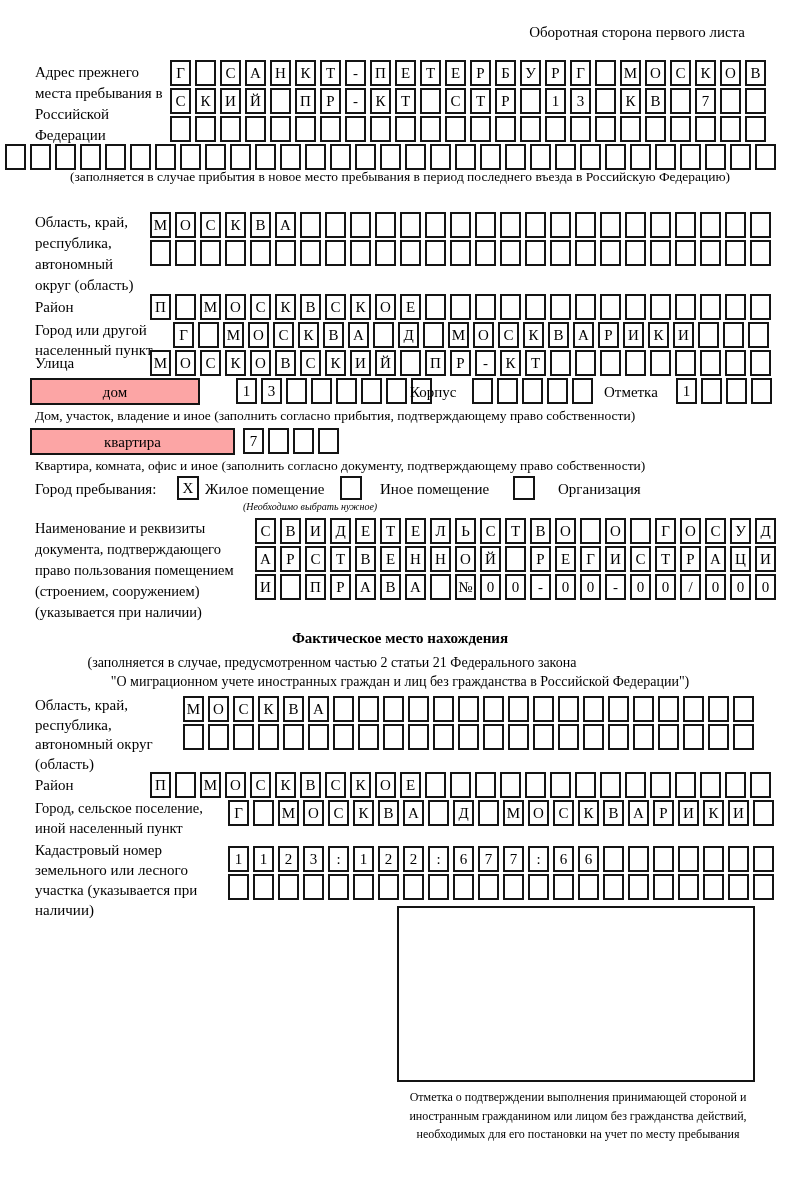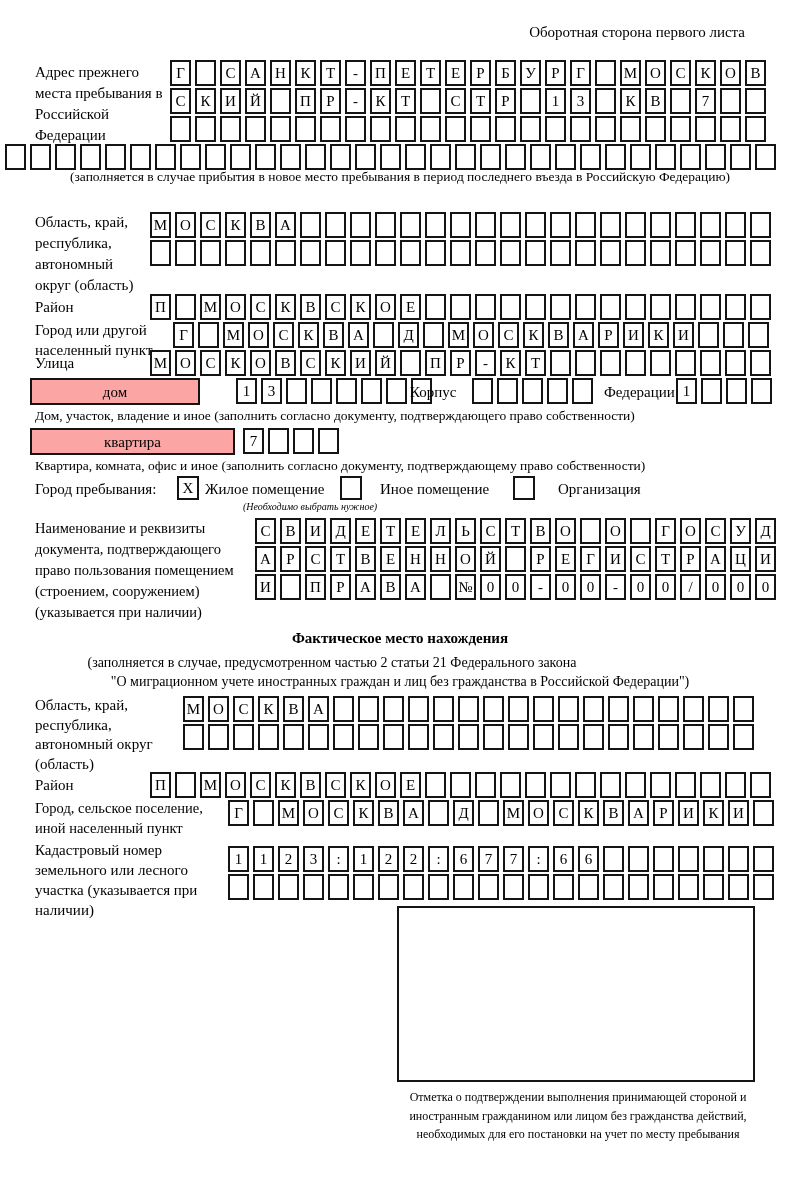--- a/index.html
+++ b/index.html
@@ -56,23 +56,23 @@
   <div class="abs label" style="left:35px;top:320px;width:132px;line-height:20px;">Город или другой населенный пункт</div>
   <div class="abs boxrow" style="left:173px;top:322px;"><span class="cbox">Г</span><span class="cbox"></span><span class="cbox">М</span><span class="cbox">О</span><span class="cbox">С</span><span class="cbox">К</span><span class="cbox">В</span><span class="cbox">А</span><span class="cbox"></span><span class="cbox">Д</span><span class="cbox"></span><span class="cbox">М</span><span class="cbox">О</span><span class="cbox">С</span><span class="cbox">К</span><span class="cbox">В</span><span class="cbox">А</span><span class="cbox">Р</span><span class="cbox">И</span><span class="cbox">К</span><span class="cbox">И</span><span class="cbox"></span><span class="cbox"></span><span class="cbox"></span></div>
 
   <div class="abs label" style="left:35px;top:353px;">Улица</div>
   <div class="abs boxrow" style="left:150px;top:350px;"><span class="cbox">М</span><span class="cbox">О</span><span class="cbox">С</span><span class="cbox">К</span><span class="cbox">О</span><span class="cbox">В</span><span class="cbox">С</span><span class="cbox">К</span><span class="cbox">И</span><span class="cbox">Й</span><span class="cbox"></span><span class="cbox">П</span><span class="cbox">Р</span><span class="cbox">-</span><span class="cbox">К</span><span class="cbox">Т</span><span class="cbox"></span><span class="cbox"></span><span class="cbox"></span><span class="cbox"></span><span class="cbox"></span><span class="cbox"></span><span class="cbox"></span><span class="cbox"></span><span class="cbox"></span></div>
 
   <div class="abs widebox" style="left:30px;top:378px;width:170px;">дом</div>
   <div class="abs boxrow" style="left:205px;top:378px;margin-left:31px;"><span class="cbox">1</span><span class="cbox">3</span><span class="cbox"></span><span class="cbox"></span><span class="cbox"></span><span class="cbox"></span><span class="cbox"></span><span class="cbox"></span></div>
   <div class="abs label" style="left:410px;top:382px;">Корпус</div>
   <div class="abs boxrow" style="left:472px;top:378px;"><span class="cbox"></span><span class="cbox"></span><span class="cbox"></span><span class="cbox"></span><span class="cbox"></span></div>
-  <div class="abs label" style="left:604px;top:382px;">Федерации</div>
+  <div class="abs label" style="left:604px;top:382px;">Отметка</div>
   <div class="abs boxrow" style="left:676px;top:378px;"><span class="cbox">1</span><span class="cbox"></span><span class="cbox"></span><span class="cbox"></span></div>
-  <div class="abs caption" style="left:35px;top:408px;">Дом, участок, владение и иное (заполнить согласно документу, подтверждающего право собственности)</div>
+  <div class="abs caption" style="left:35px;top:408px;">Дом, участок, владение и иное (заполнить согласно прибытия, подтверждающему право собственности)</div>
 
   <div class="abs widebox" style="left:30px;top:428px;width:205px;">квартира</div>
   <div class="abs boxrow" style="left:243px;top:428px;"><span class="cbox">7</span><span class="cbox"></span><span class="cbox"></span><span class="cbox"></span></div>
   <div class="abs caption" style="left:35px;top:458px;">Квартира, комната, офис и иное (заполнить согласно документу, подтверждающему право собственности)</div>
 
   <div class="abs label" style="left:35px;top:479px;">Город пребывания:</div>
   <span class="abs checkbox" style="left:177px;top:476px;">X</span>
   <div class="abs label" style="left:205px;top:479px;">Жилое помещение</div>
   <span class="abs checkbox" style="left:340px;top:476px;"></span>
   <div class="abs label" style="left:380px;top:479px;">Иное помещение</div>

